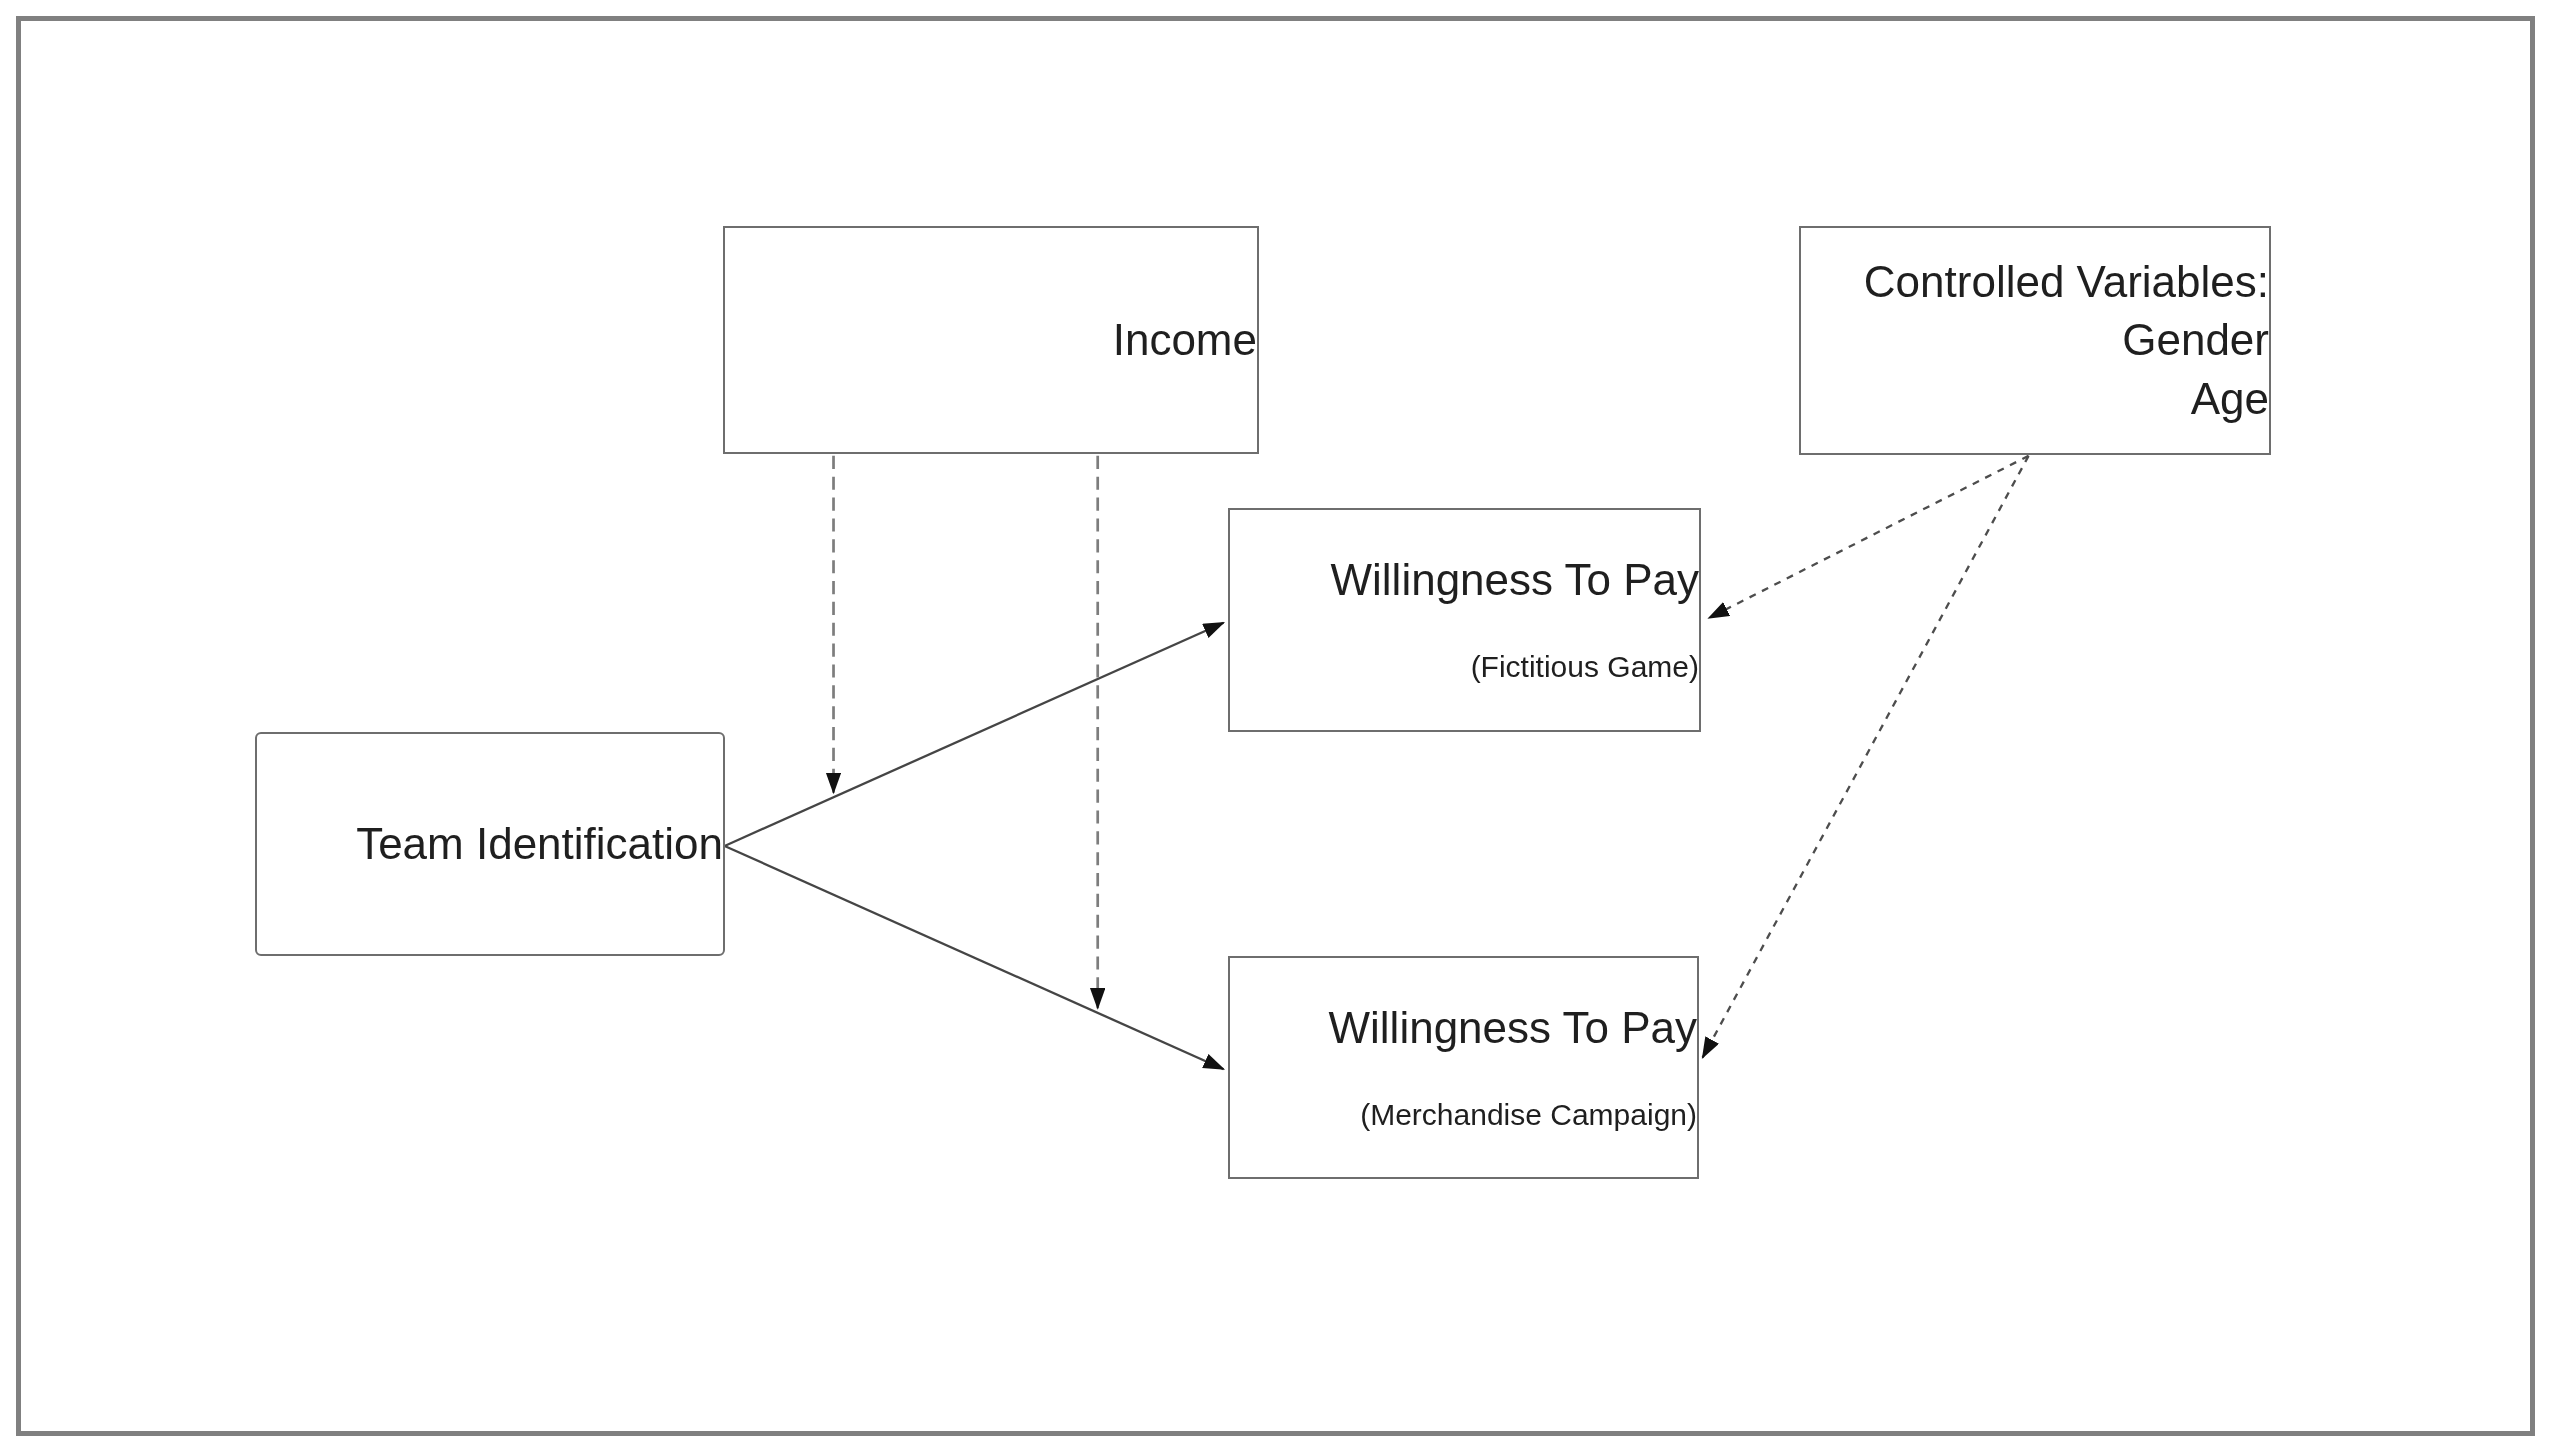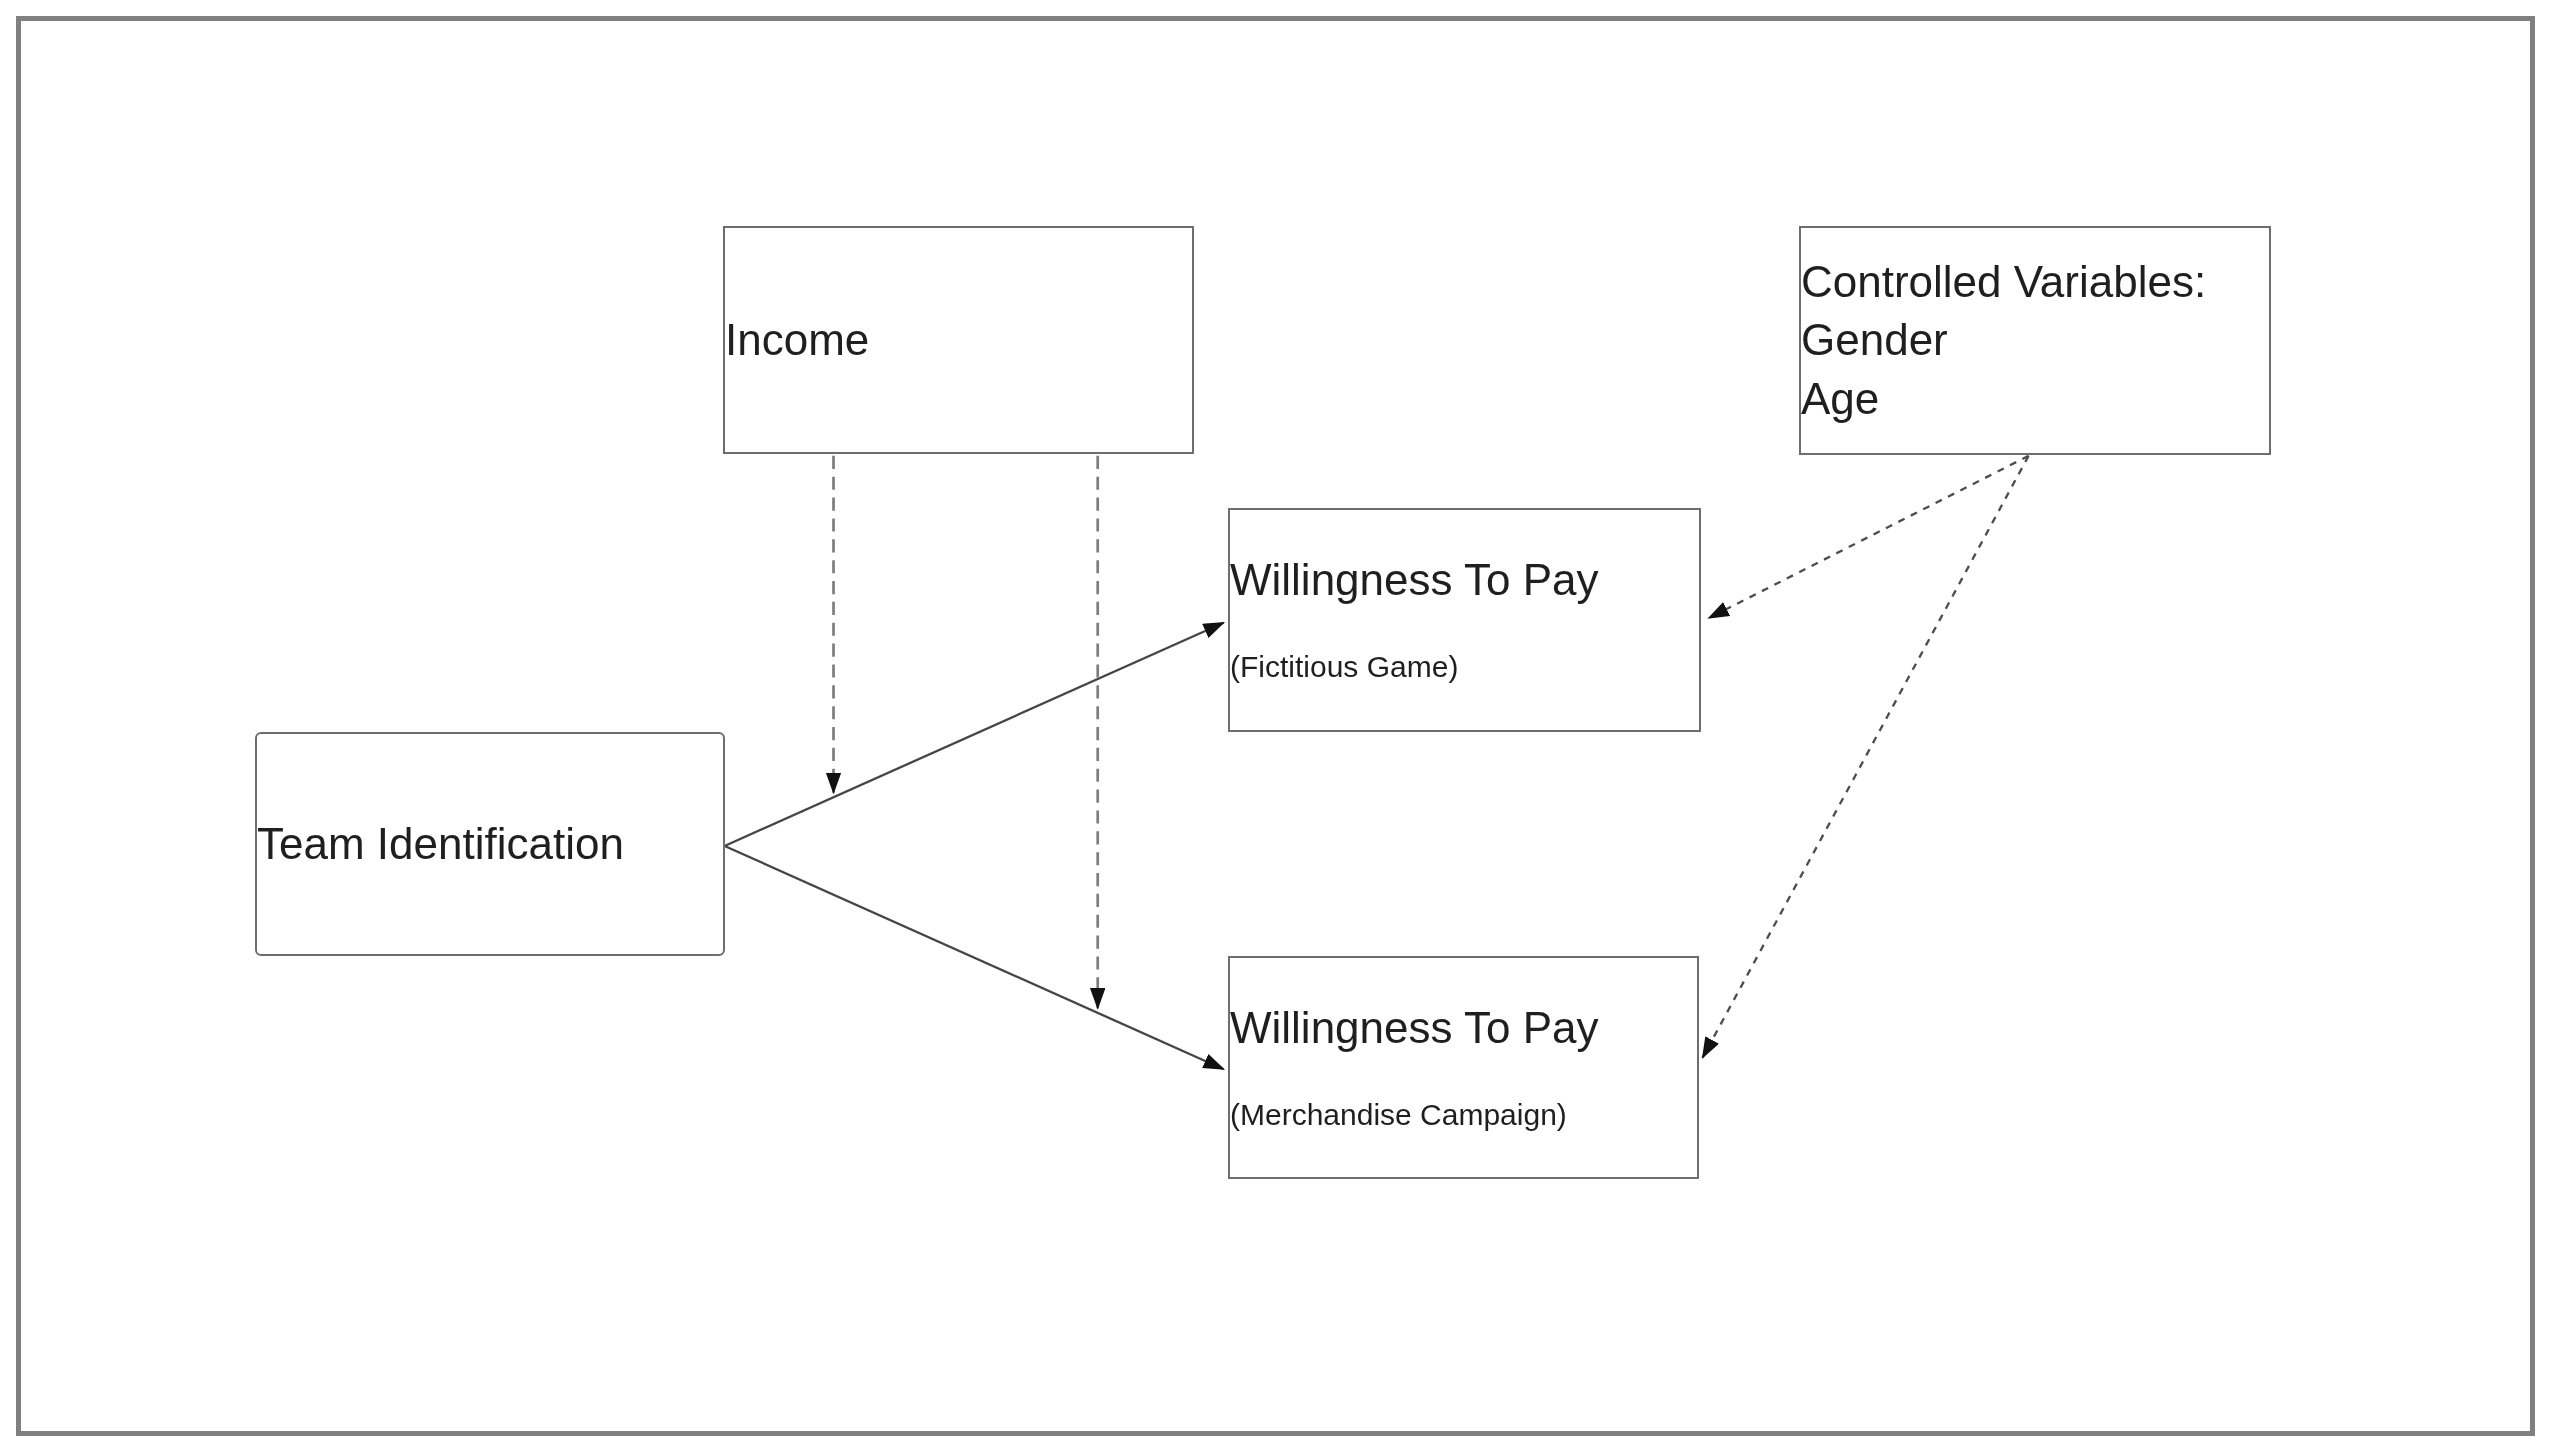--- a/index.html
+++ b/index.html
@@ -32,36 +32,36 @@
     width: 2550px;
     height: 1454px;
   }
   .node {
     position: absolute;
     box-sizing: border-box;
     border: 2.3px solid var(--box-border, #6e6e6e);
     background: #ffffff;
     display: flex;
     flex-direction: column;
-    align-items: flex-start;
+    align-items: flex-end;
     justify-content: center;
     text-align: center;
   }
   .node .main-label {
     font-size: 44px;
     line-height: 1.32;
     white-space: nowrap;
   }
   .node .sub-label {
     font-size: 30px;
     line-height: 1.45;
     white-space: nowrap;
     margin-top: 36px;
   }
-  #box-income   { left: 723px;  top: 226px;  width: 471px; height: 228px; }
+  #box-income   { left: 723px;  top: 226px;  width: 536px; height: 228px; }
   #box-controlled { left: 1799px; top: 226px; width: 472px; height: 229px; }
   #box-team     { left: 255px;  top: 732px;  width: 470px; height: 224px; border-radius: 6px; }
   #box-wtp-game { left: 1228px; top: 508px;  width: 473px; height: 224px; }
   #box-wtp-merch{ left: 1228px; top: 956px; width: 471px; height: 223px; }
 
   .line-solid {
     stroke: var(--solid-line, #454545);
     stroke-width: 3;
     fill: none;
   }

